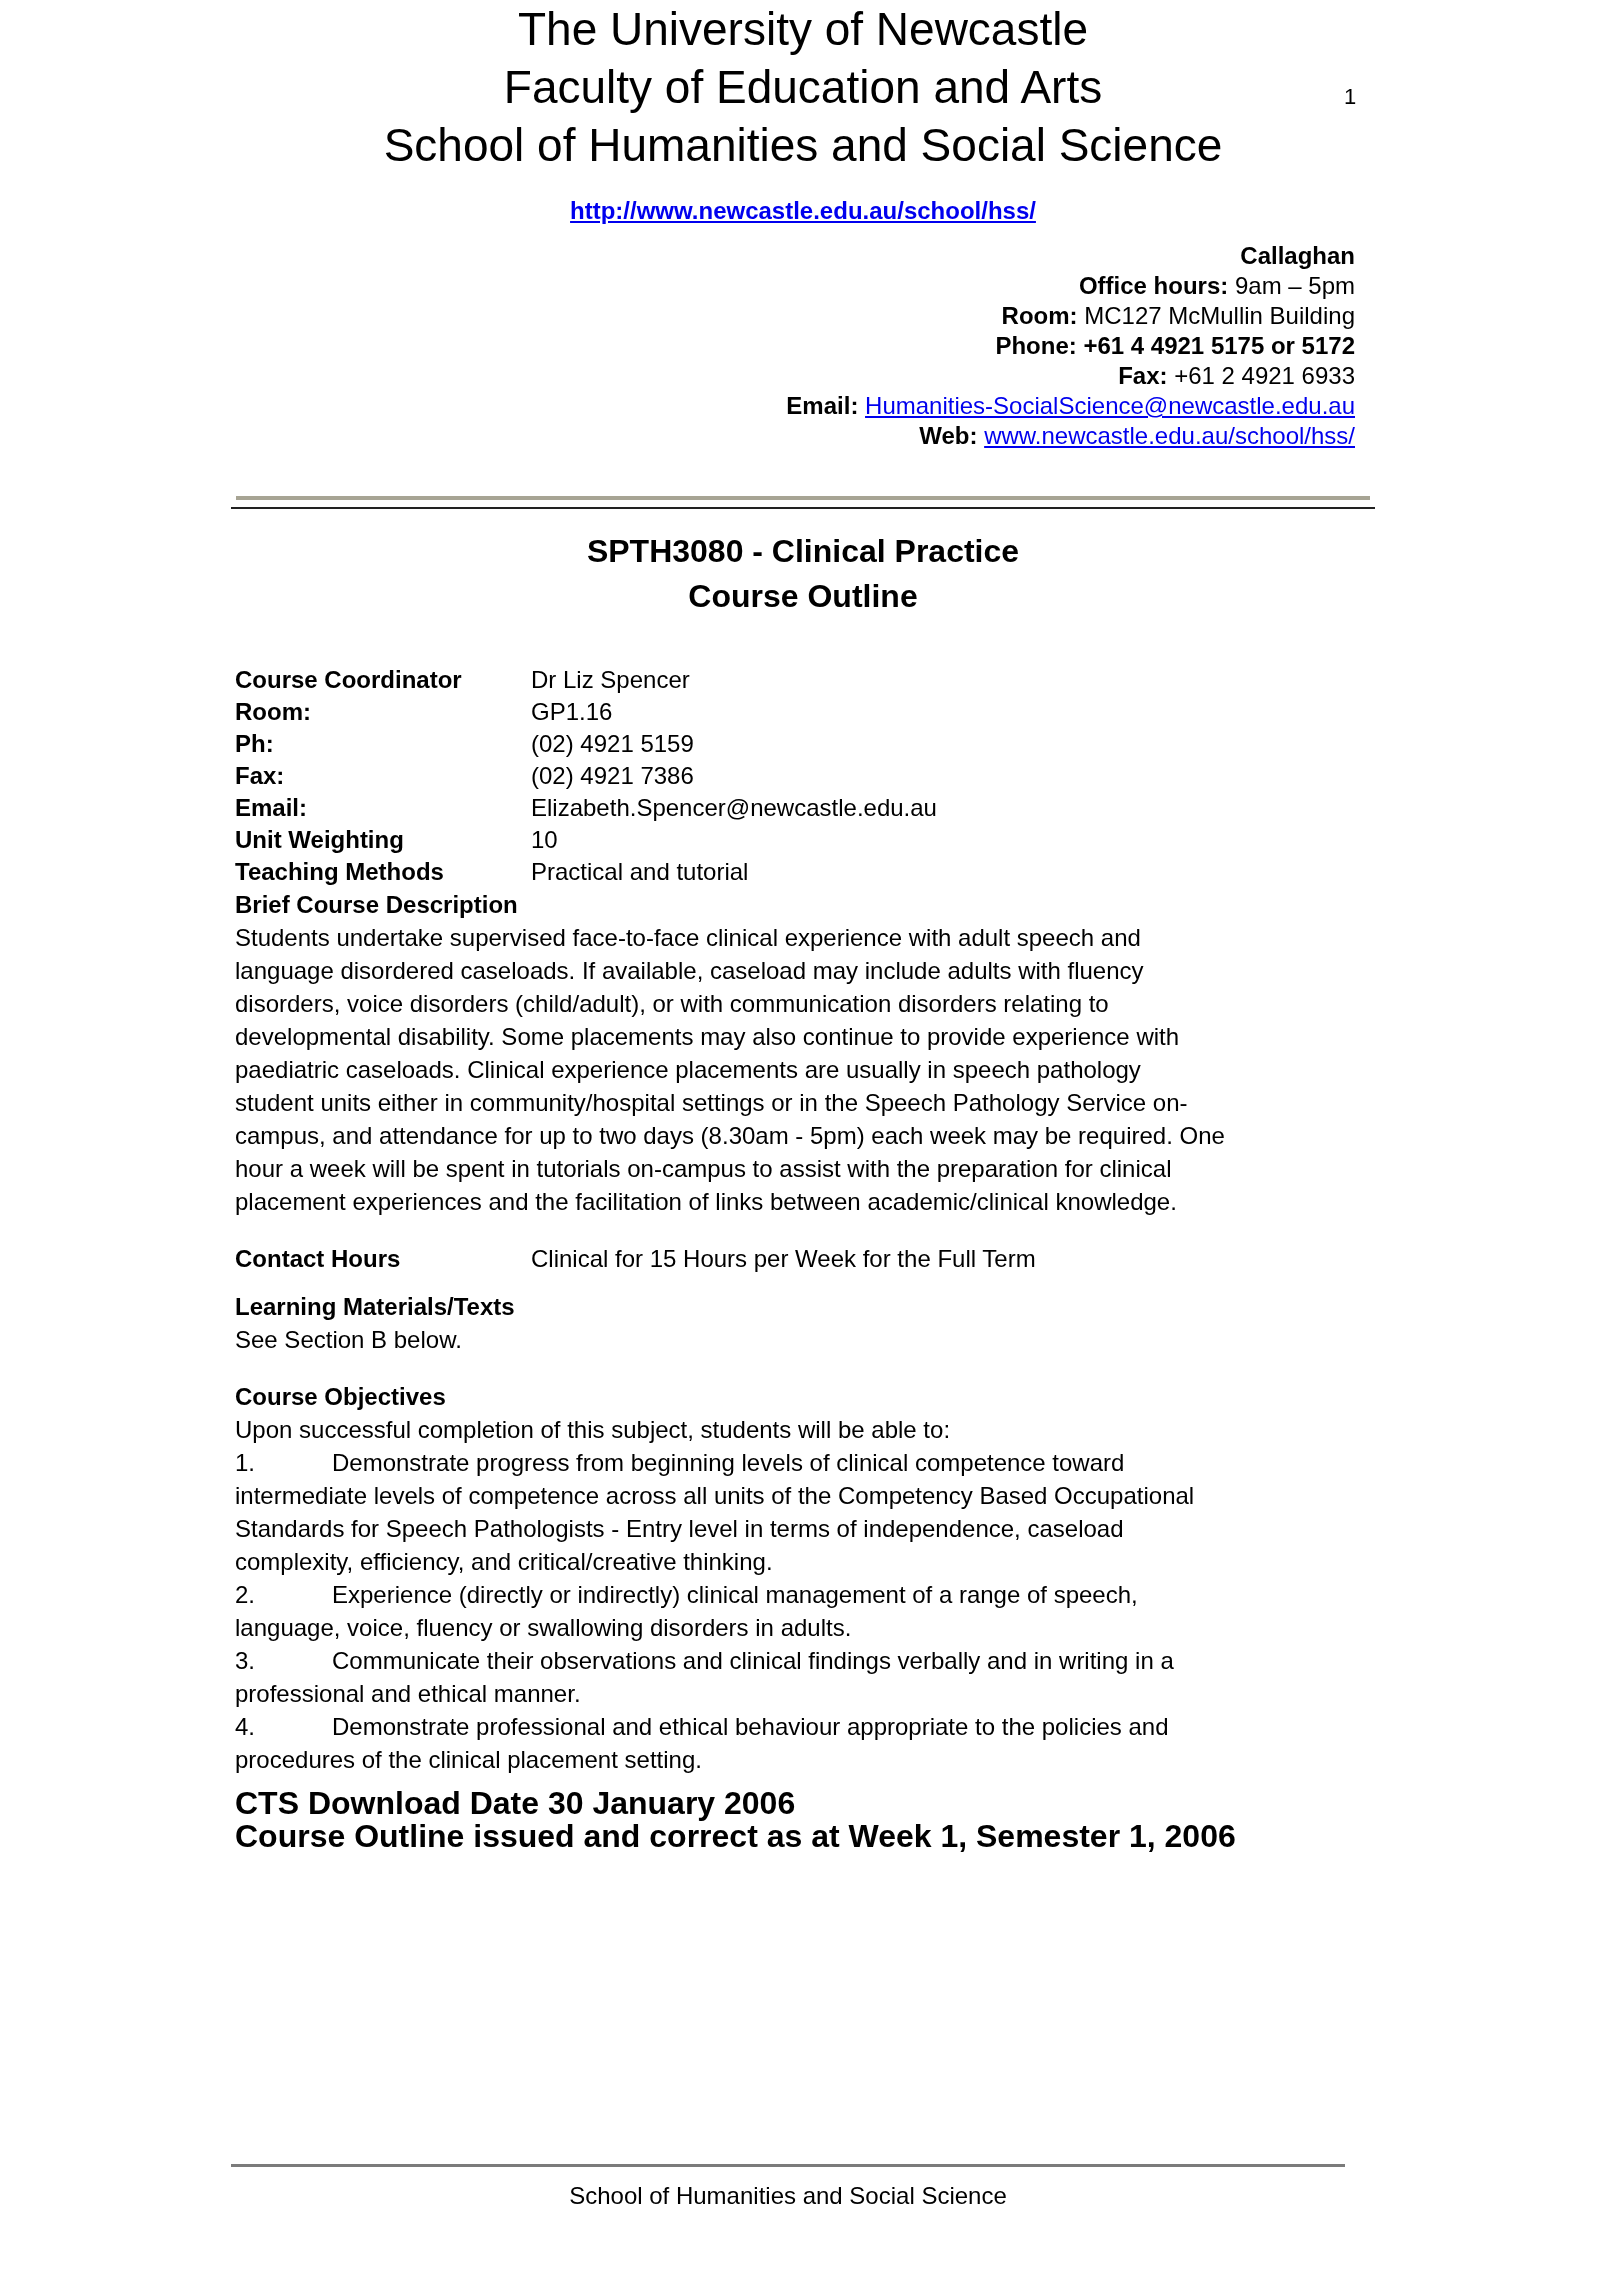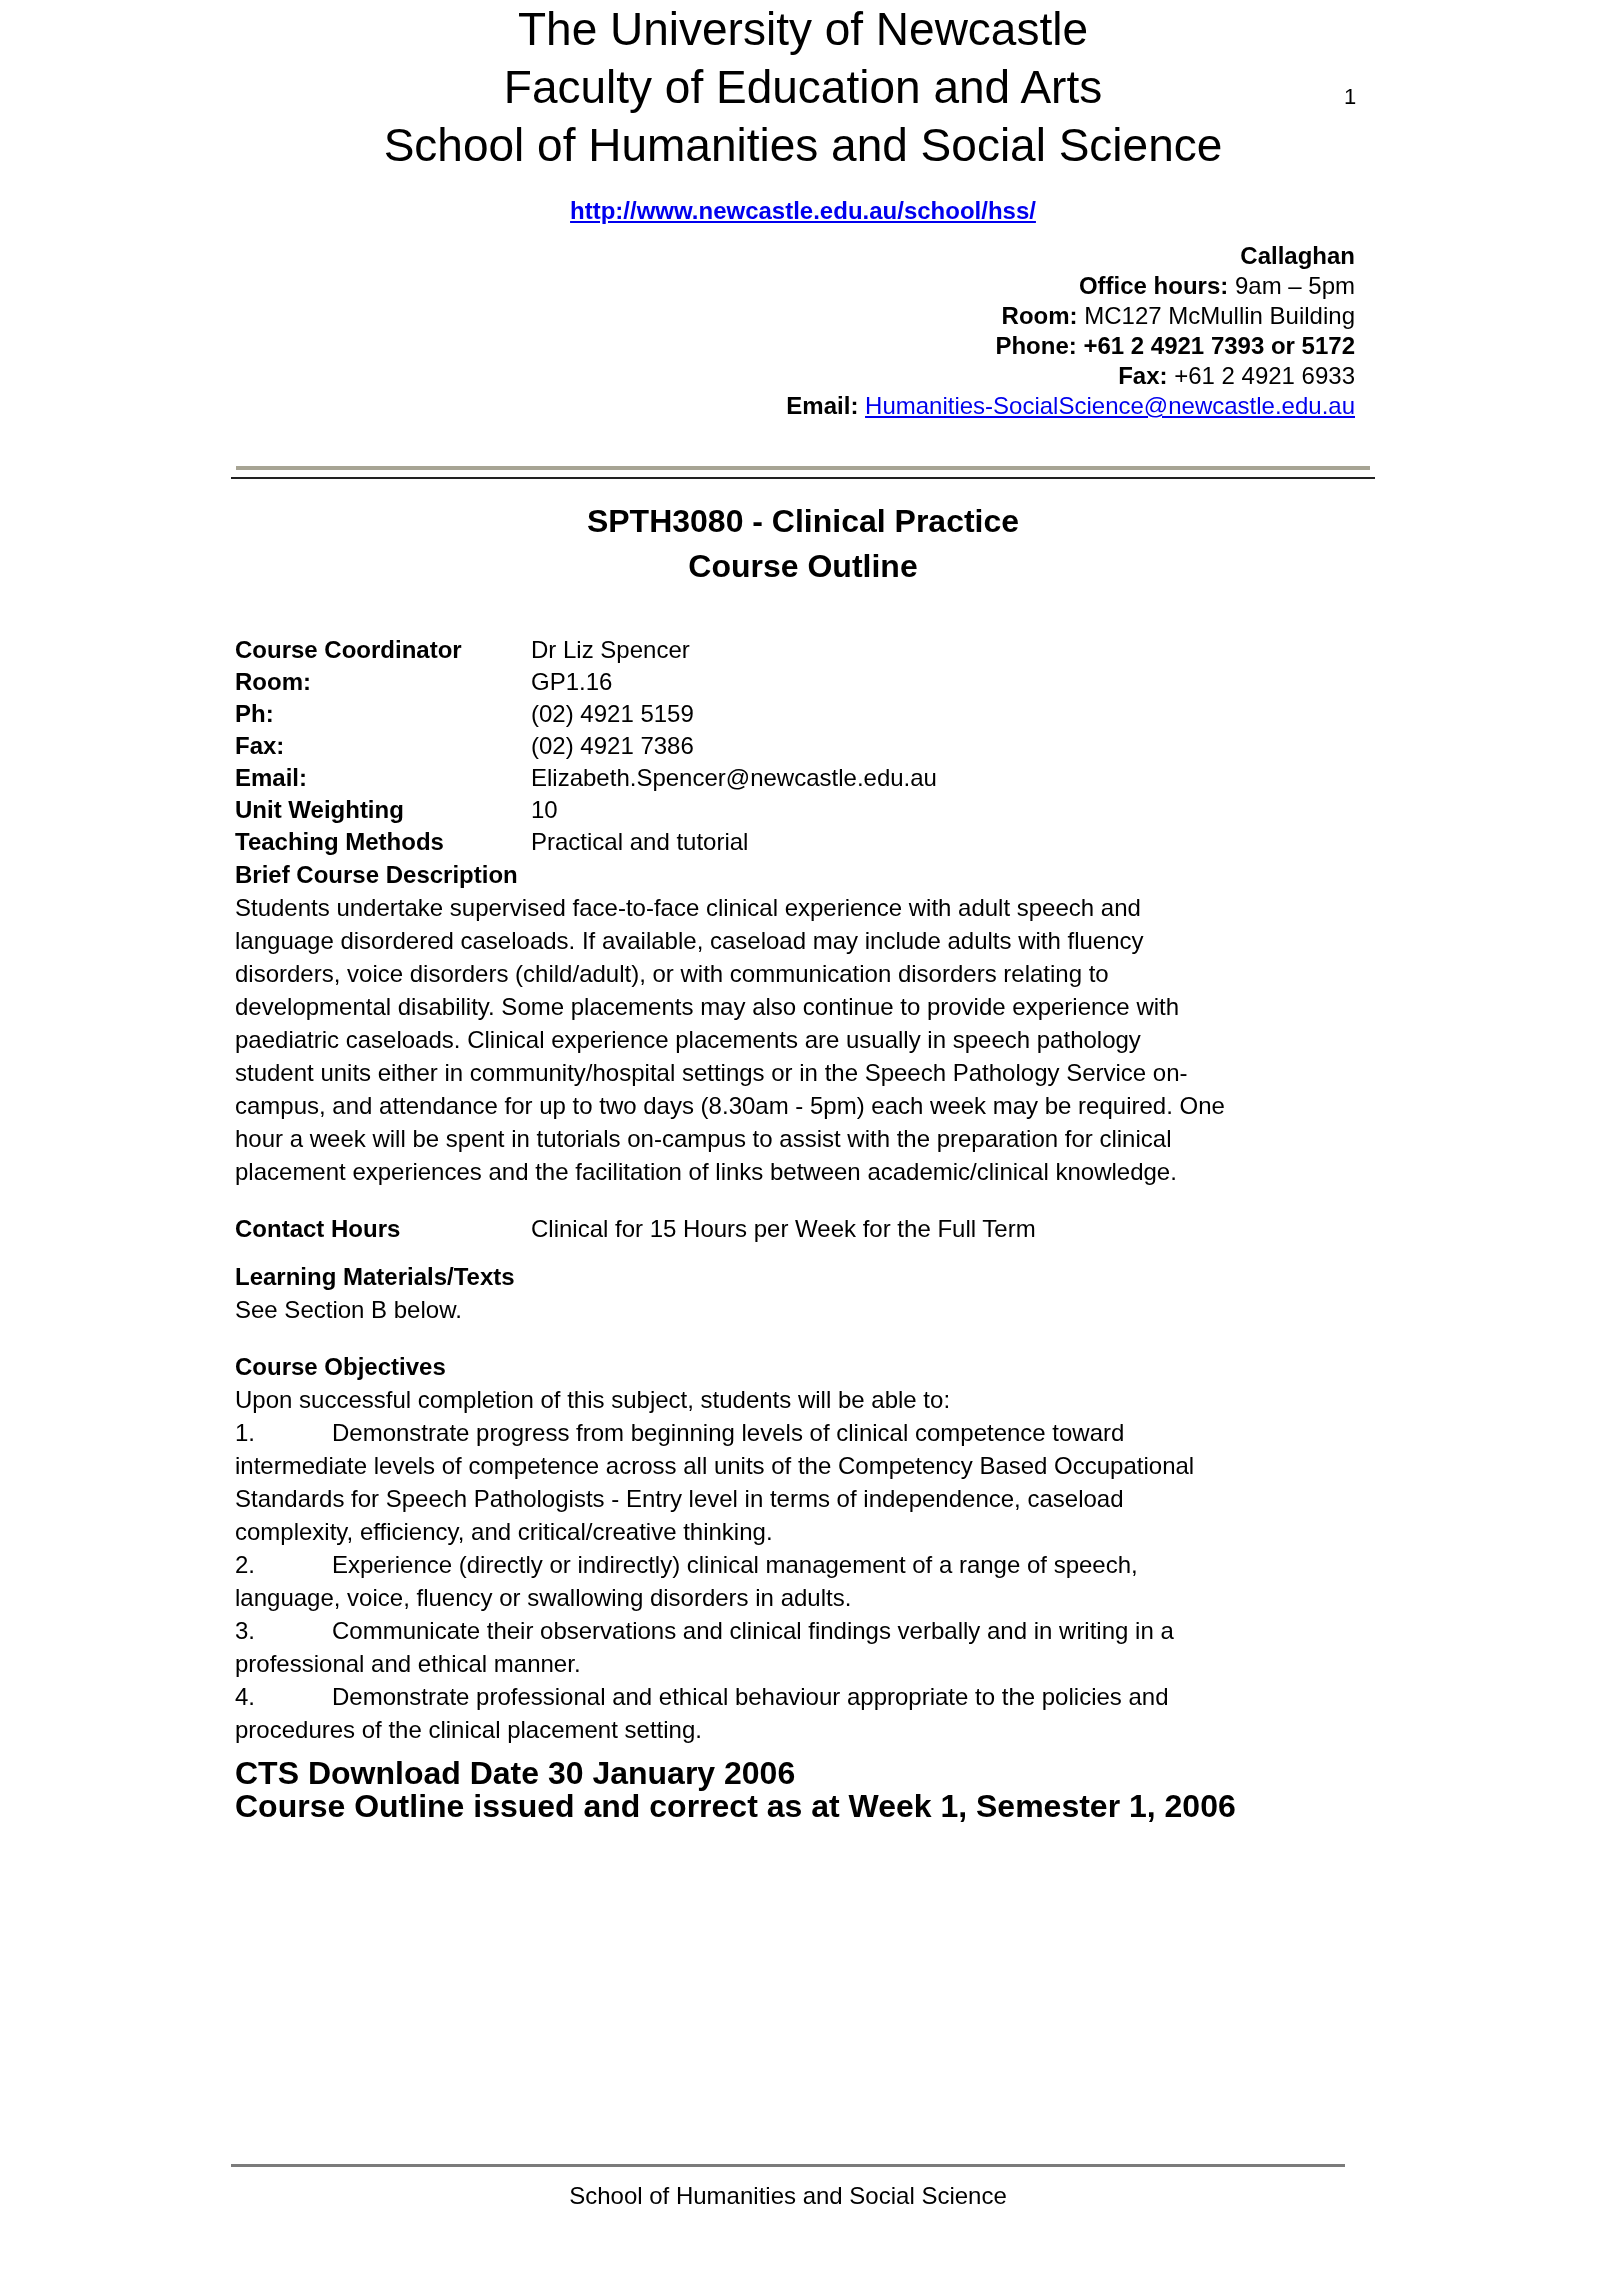--- a/index.html
+++ b/index.html
@@ -158,23 +158,24 @@
     </div>
 
     <div class="site-url centered-block">
       <a class="link">http://www.newcastle.edu.au/school/hss/</a>
     </div>
 
     <div class="contact-block">
       <div class="lbl">Callaghan</div>
       <div><span class="lbl">Office hours:</span> <span>9am – 5pm</span></div>
       <div><span class="lbl">Room:</span> <span>MC127 McMullin Building</span></div>
-      <div><span class="lbl">Phone:</span> <span class="bold-val">+61 2 4921 7393 or 5172</span></div>
+      <div><span class="lbl">Phone:</span> <span class="bold-val">+61 4 4921 5175 or 5172</span></div>
       <div><span class="lbl">Fax:</span> <span>+61 2 4921 6933</span></div>
       <div><span class="lbl">Email:</span> <a class="link">Humanities-SocialScience@newcastle.edu.au</a></div>
+      <div><span class="lbl">Web:</span> <a class="link">www.newcastle.edu.au/school/hss/</a></div>
     </div>
 
     <div class="divider">
       <div class="olive"></div>
       <div class="dark"></div>
     </div>
 
     <div class="course-title centered-block">
       <div>SPTH3080 - Clinical Practice</div>
       <div>Course Outline</div>

